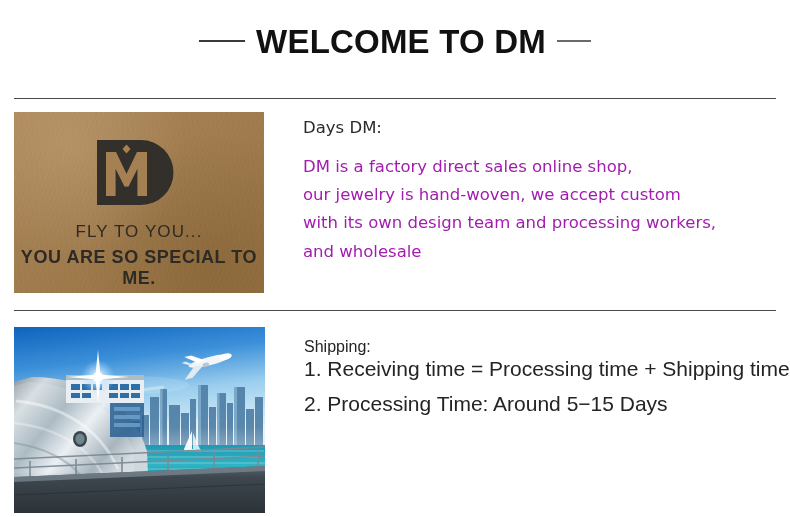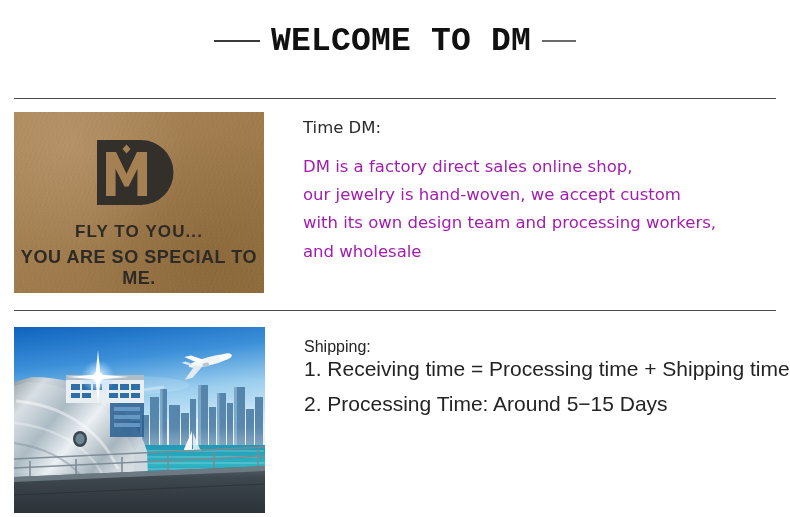--- a/index.html
+++ b/index.html
@@ -37,21 +37,21 @@
     width: 46px;
     height: 2px;
     background: #3a3a3a;
   }
   .dash-right {
     width: 34px;
     height: 1.6px;
     background: #6a6a6a;
   }
   .page-title {
-    font-family: Liberation Mono, monospace;
+    font-family: Liberation Sans, sans-serif;
     font-size: 33px;
     font-weight: 700;
     letter-spacing: 0.2px;
     color: #111111;
     white-space: nowrap;
     line-height: 1;
   }
 
   
   .rule {
@@ -152,21 +152,21 @@
     width: 92px;
     height: 69px;
   }
   .card-line-1 {
     position: absolute;
     left: 0;
     right: 0;
     top: 110px;
     text-align: center;
     font-family: "Liberation Sans", sans-serif;
-    font-weight: 700;
+    font-weight: 400;
     font-size: 17px;
     letter-spacing: 1.1px;
     color: #2e2a25;
   }
   .card-line-2 {
     position: absolute;
     left: 0;
     right: 0;
     top: 135px;
     text-align: center;
@@ -216,21 +216,21 @@
 
         <path d="M33.5 6.5 L37.5 11 L33.5 15.5 L29.5 11 Z" fill="#a58052"></path>
       </svg>
 
       <div class="card-line-1">FLY TO YOU...</div>
       <div class="card-line-2">YOU ARE SO SPECIAL TO ME.</div>
     </div>
   </div>
 
   <div class="copy">
-    <div class="about-heading">Time DM:</div>
+    <div class="about-heading">Days DM:</div>
     <div class="about-body">
       <p>DM is a factory direct sales online shop,</p>
       <p>our jewelry is hand-woven, we accept custom</p>
       <p>with its own design team and processing workers,</p>
       <p>and wholesale</p>
     </div>
   </div>
 </div>
 
 <div class="section section-shipping">

